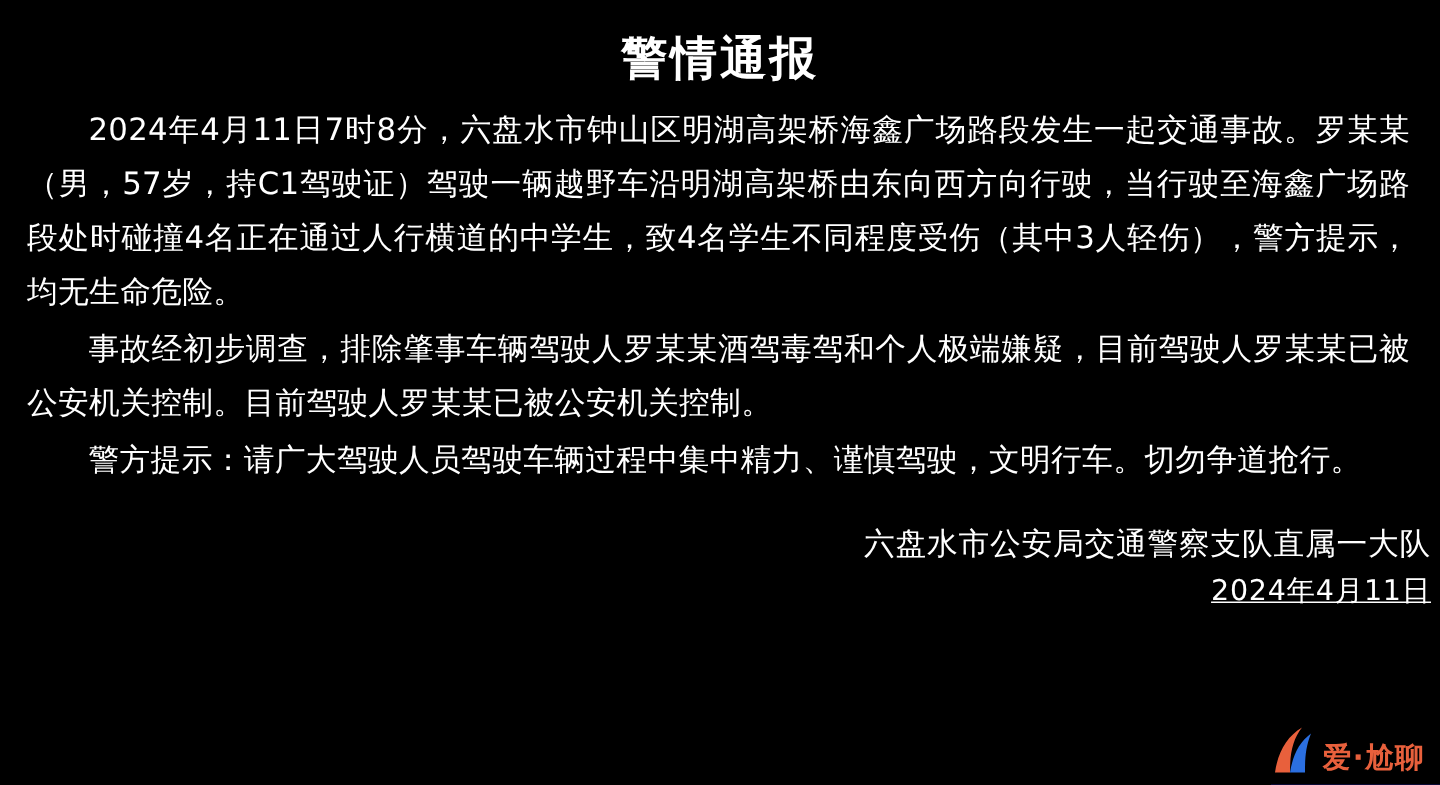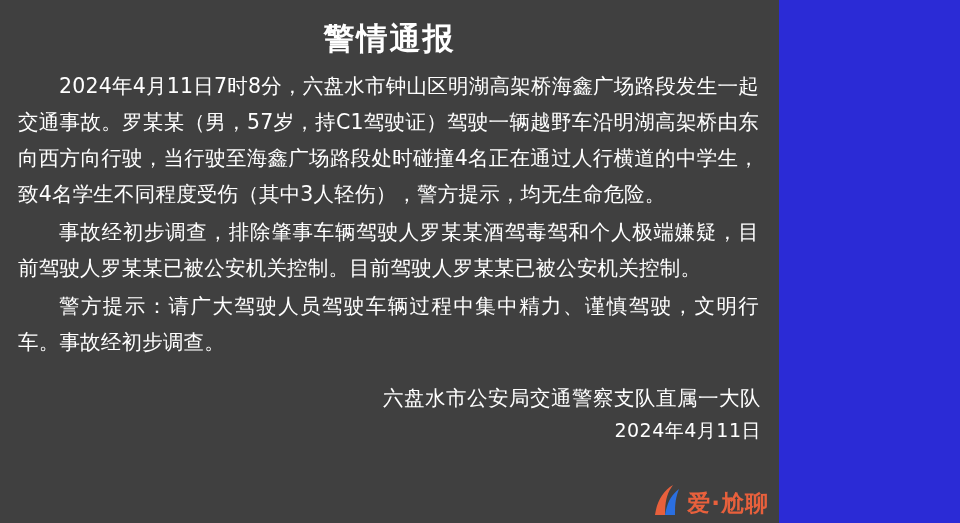--- a/index.html
+++ b/index.html
@@ -8,23 +8,23 @@
   }
   body {
     width: 960px;
     height: 523px;
     background: #2b2bd6;
     font-family: "Liberation Sans", sans-serif;
     overflow: hidden;
   }
   .page {
     position: relative;
-    width: 779px;
+    width: 960px;
     height: 523px;
-    background: #404040;
+    background: #000000;
     box-sizing: border-box;
   }
   .title {
     color: #ffffff;
     font-size: 31px;
     font-weight: bold;
     text-align: center;
     letter-spacing: 2px;
     padding-top: 18px;
     padding-bottom: 8px;
@@ -39,45 +39,46 @@
     line-height: 36px;
     text-align: justify;
     text-justify: inter-ideograph;
     text-indent: 2em;
     margin: 0 0 2px 0;
     font-family: "DejaVu Sans", "Liberation Sans", sans-serif;
     letter-spacing: 0.2px;
   }
   .signature-block {
     margin-top: 22px;
-    padding-right: 18px;
+    padding-right: 6px;
     text-align: right;
     color: #ffffff;
     font-family: "DejaVu Sans", "Liberation Sans", sans-serif;
   }
   .sign-org {
     font-size: 20.5px;
     line-height: 32px;
     letter-spacing: 0.5px;
   }
   .sign-date {
     font-size: 19px;
     line-height: 32px;
     letter-spacing: 0.5px;
+    text-decoration: underline;
   }
   .watermark {
     position: absolute;
     right: 10px;
     bottom: 6px;
     text-align: right;
     line-height: 1;
   }
   .wm-cn {
     color: #e8603c;
-    font-size: 23px;
+    font-size: 19px;
     font-weight: bold;
     font-family: "DejaVu Sans", "Liberation Sans", sans-serif;
     letter-spacing: 1px;
     display: block;
     margin-bottom: 2px;
   }
   .wm-en {
     color: #ffffff;
     font-size: 19px;
     font-weight: bold;
@@ -96,21 +97,21 @@
 </head>
 <body>
 
 <div class="page">
 
   <div class="title">警情通报</div>
 
   <div class="body-text">
     <p class="para">2024年4月11日7时8分，六盘水市钟山区明湖高架桥海鑫广场路段发生一起交通事故。罗某某（男，57岁，持C1驾驶证）驾驶一辆越野车沿明湖高架桥由东向西方向行驶，当行驶至海鑫广场路段处时碰撞4名正在通过人行横道的中学生，致4名学生不同程度受伤（其中3人轻伤），警方提示，均无生命危险。</p>
     <p class="para">事故经初步调查，排除肇事车辆驾驶人罗某某酒驾毒驾和个人极端嫌疑，目前驾驶人罗某某已被公安机关控制。目前驾驶人罗某某已被公安机关控制。</p>
-    <p class="para">警方提示：请广大驾驶人员驾驶车辆过程中集中精力、谨慎驾驶，文明行车。事故经初步调查。</p>
+    <p class="para">警方提示：请广大驾驶人员驾驶车辆过程中集中精力、谨慎驾驶，文明行车。切勿争道抢行。</p>
   </div>
 
   <div class="signature-block">
     <div class="sign-org">六盘水市公安局交通警察支队直属一大队</div>
     <div class="sign-date">2024年4月11日</div>
   </div>
 
   <div class="watermark">
     <svg class="wm-mark" viewBox="0 0 30 36" xmlns="http://www.w3.org/2000/svg">
       <path d="M4 34 C6 20 12 10 22 4 C16 12 14 20 14 34 Z" fill="#e8603c"></path>

